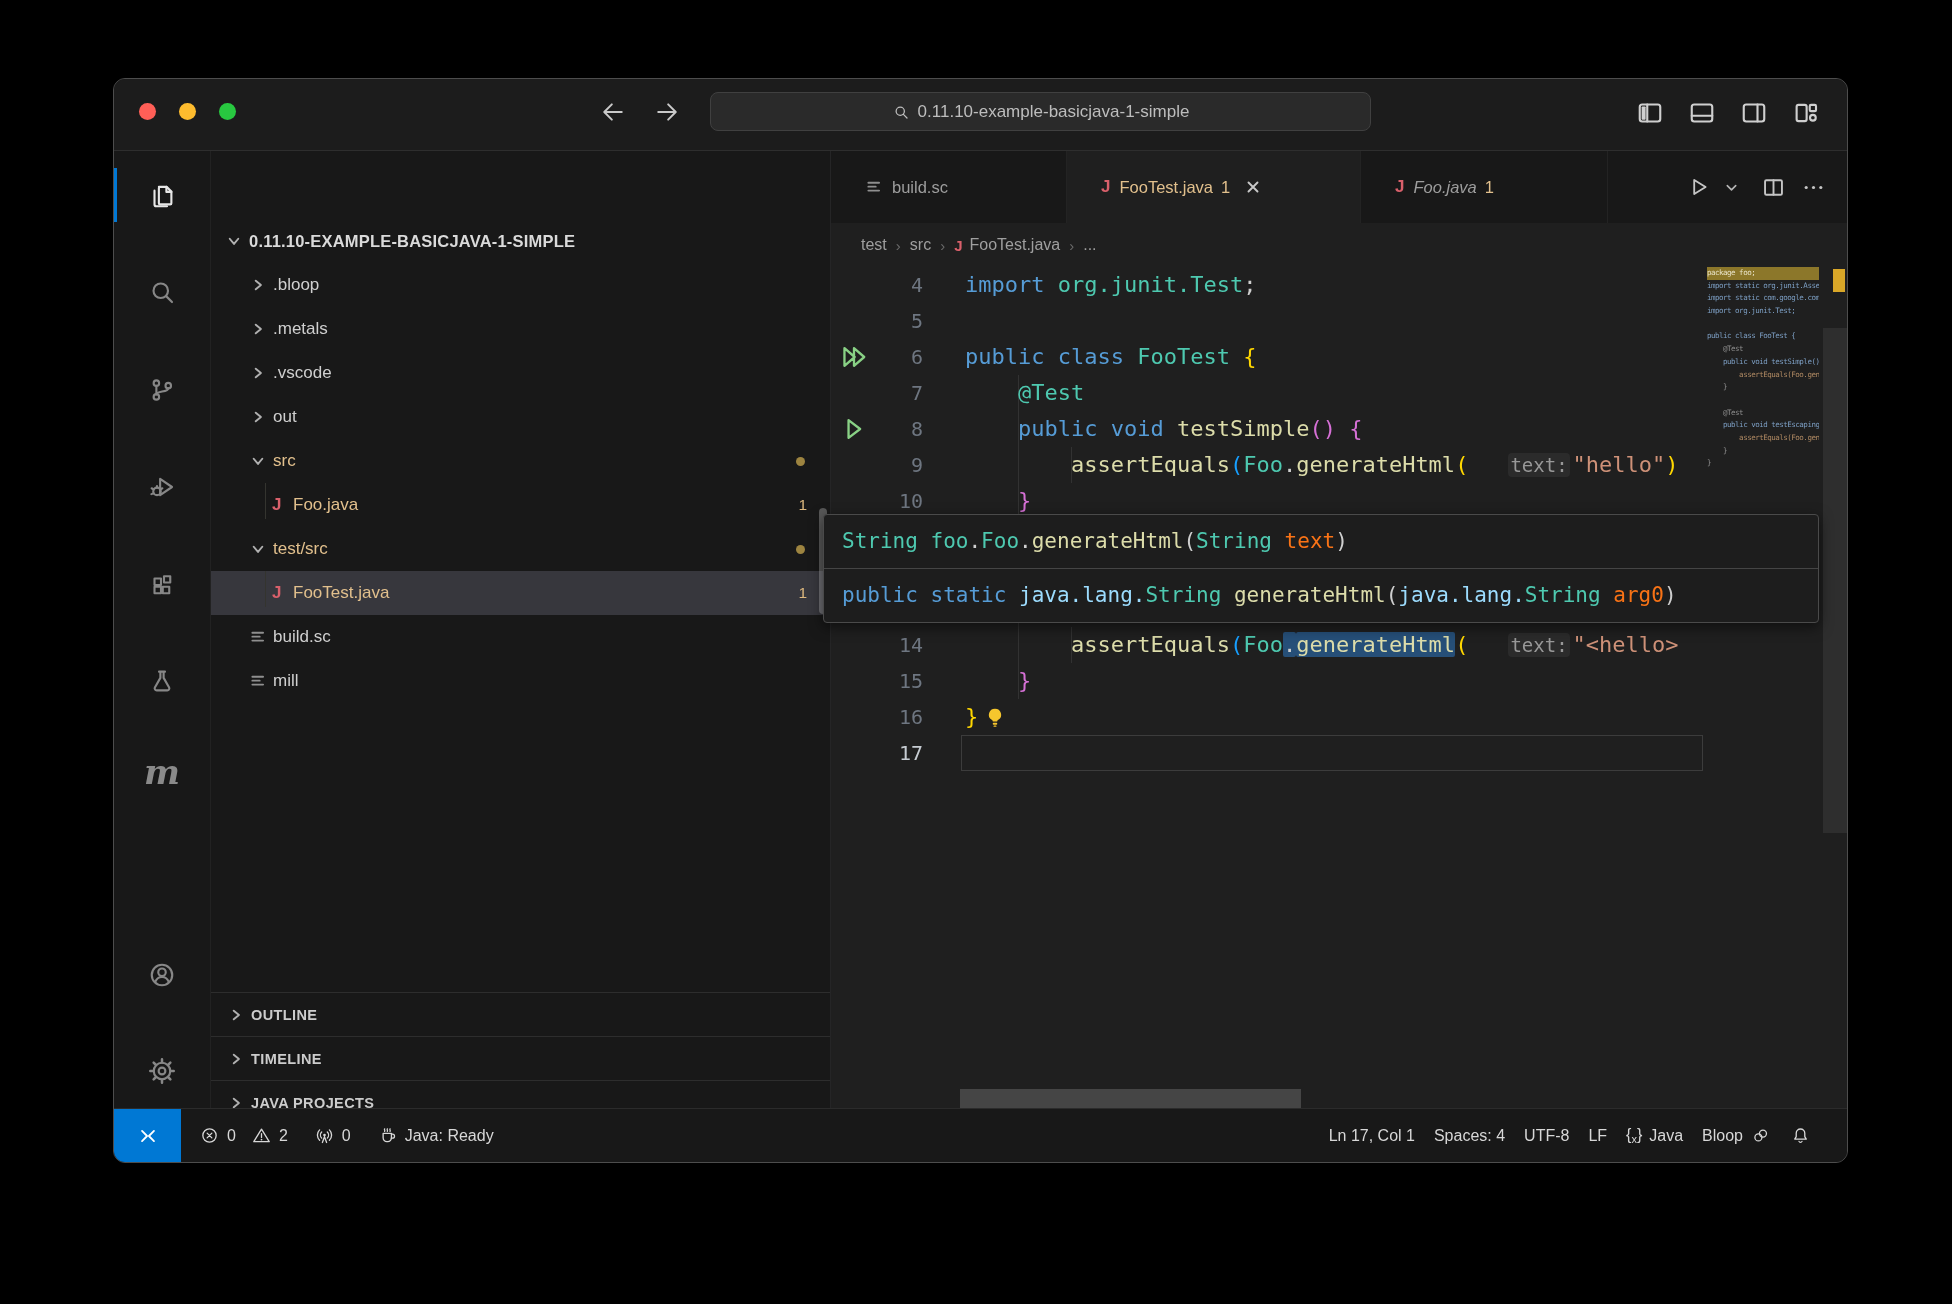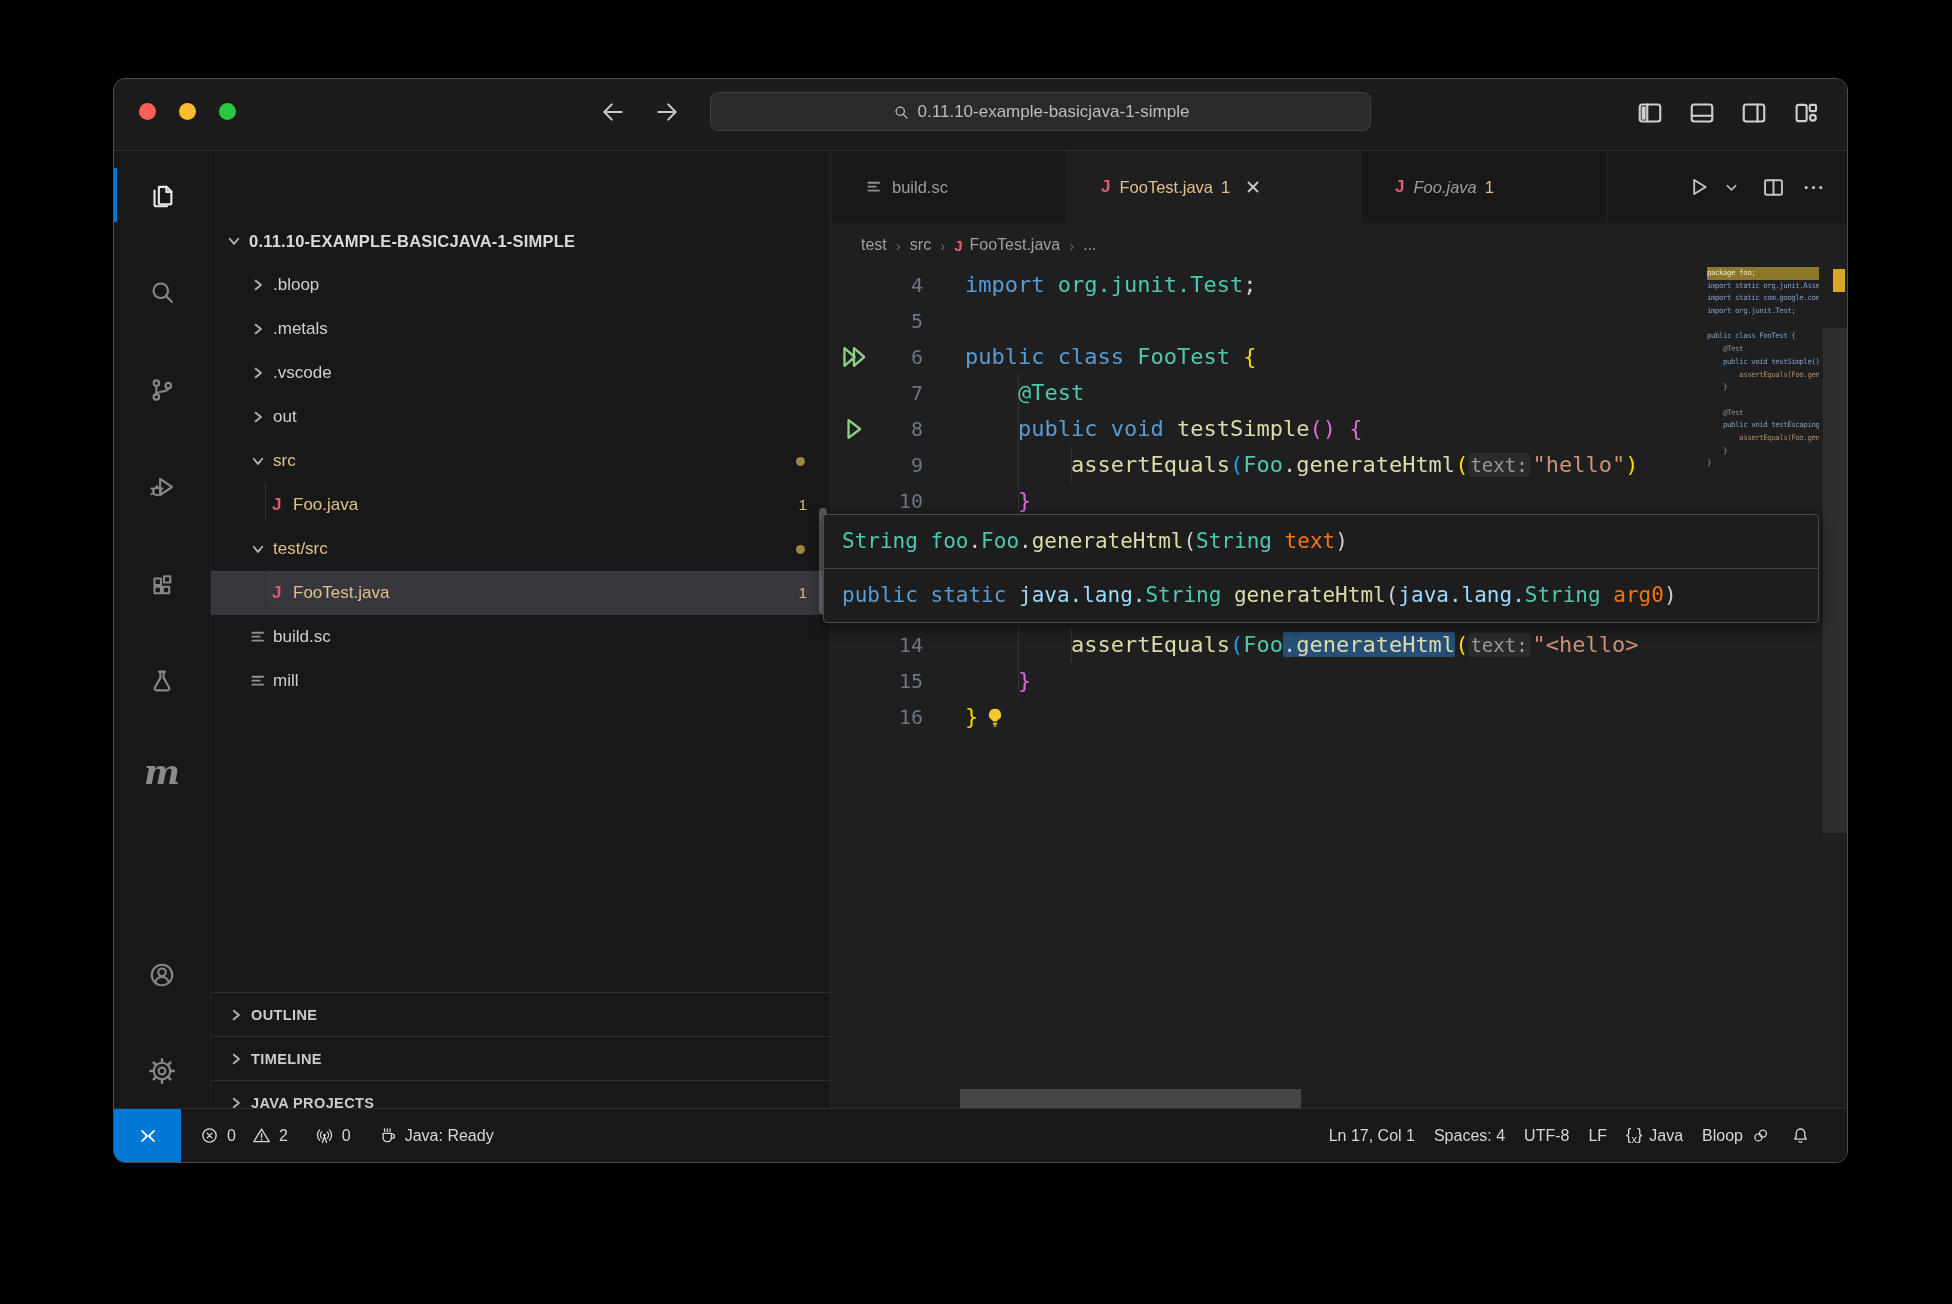--- a/index.html
+++ b/index.html
@@ -66,21 +66,21 @@
   .breadcrumb .jicon{font-weight:700;font-size:15px;color:#d9606b;margin-right:7px;}
 
   .code{position:absolute;left:0;top:116px;right:142px;bottom:0;overflow:hidden;}
   .cl{position:absolute;left:0;right:0;height:36px;}
   .cl .num{position:absolute;left:0;width:92px;text-align:right;font:20px/36px "DejaVu Sans Mono",monospace;color:#6e7681;}
   .cl .num.cur{color:#c6ccd2;}
   .cl .src{position:absolute;left:134px;top:0;height:36px;white-space:pre;font:22px/36px "DejaVu Sans Mono",monospace;color:#cfcfcf;}
   .cl .gut{position:absolute;left:8px;top:3px;width:30px;height:30px;color:#89d185;}
   .tk-kw{color:#569cd6}.tk-ty{color:#4ec9b0}.tk-fn{color:#dcdcaa}.tk-st{color:#ce9178}.tk-pl{color:#cfcfcf}
   .tk-b1{color:#ffd700}.tk-b2{color:#d670d6}.tk-b3{color:#179fff}.tk-ns{color:#9cdcfe}.tk-va{color:#f97316}
-  .tk-hint{color:#989898;background:#2b2b2b;border-radius:4px;padding:1px 2px;font-size:19px;margin-right:3px;}
+  .tk-hint{color:#989898;background:#2b2b2b;border-radius:4px;padding:1px 2px;font-size:19px;margin-right:3px;margin-left:40px;}
   .hlw{background:#264f78;border-radius:2px;}
   .curline{position:absolute;left:130px;width:742px;height:36px;border:1px solid #3c3c3c;box-sizing:border-box;}
   .g{position:absolute;width:1px;background:#323232;}
   .bulb{display:inline-block;width:26px;height:26px;vertical-align:-6px;margin-left:4px;color:#f6c62d;}
 
   .hover{position:absolute;left:-8px;top:363px;width:996px;background:#1d1d1d;border:1px solid #4a4a4a;border-radius:4px;
          z-index:6;box-shadow:0 4px 14px rgba(0,0,0,.55);box-sizing:border-box;}
   .hrow{padding:0 18px;font:21px/53px "DejaVu Sans Mono",monospace;white-space:pre;color:#cfcfcf;overflow:hidden;}
   .hdiv{height:1px;background:#454545;}
 
@@ -482,20 +482,25 @@
               <span class="src"><span class="tk-pl">    </span><span class="tk-b2">}</span></span>
             </div>
             <div class="cl" style="top: 432px;">
               <span class="num">16</span>
               <span class="src"><span class="tk-b1">}</span><span class="bulb"><svg viewBox="0 0 24 24">
                     <path class="fill" d="M12 4.3a5.6 5.6 0 0 1 3.1 10.3c-.6.4-1.1 1-1.1 1.6h-4c0-.6-.5-1.2-1.1-1.6A5.6 5.6 0 0 1 12 4.3z"></path>
                     <rect class="fill" x="9.9" y="17.4" width="4.2" height="1.7" rx=".85"></rect>
                     <rect class="fill" x="10.6" y="19.8" width="2.8" height="1.3" rx=".65"></rect>
                   </svg></span></span>
             </div>
+            <div class="cl" style="top: 468px;">
+              <div class="curline"></div>
+              <span class="num cur">17</span>
+              <span class="src"></span>
+            </div>
           </div>
 
       <div class="minimap" id="minimap">
             <div class="mm-hl">package foo;</div>
             <div class="mm-k">import static org.junit.Assert.assertEquals;</div>
             <div class="mm-k">import static com.google.common.html.HtmlEscapers.htmlEscaper;</div>
             <div class="mm-k">import org.junit.Test;</div>
             <div></div>
             <div class="mm-k">public class FooTest {</div>
             <div>    @Test</div>

